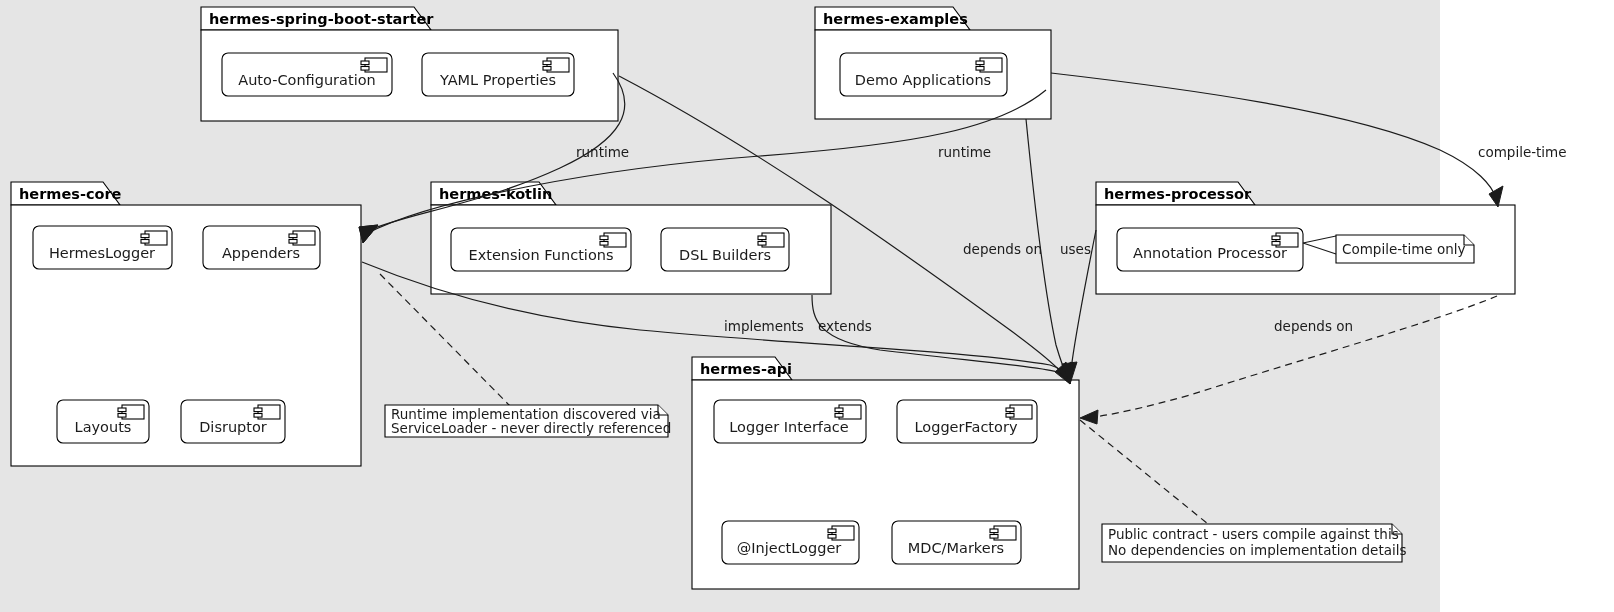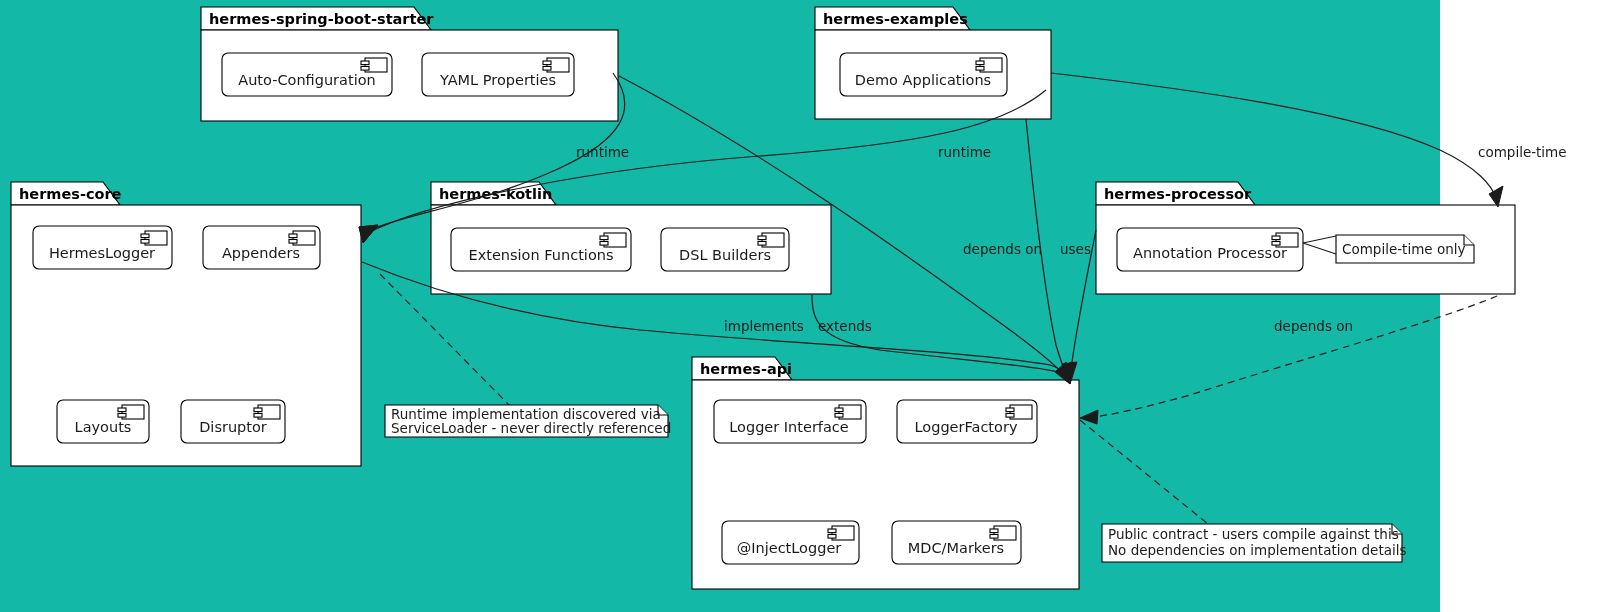--- a/index.html
+++ b/index.html
@@ -10,21 +10,21 @@
   body {
     width: 1614px;
     height: 612px;
     font-family: "DejaVu Sans", sans-serif;
     overflow: hidden;
   }
   #diagram-root {
     position: relative;
     width: 1440px;
     height: 612px;
-    background: #14b8a6;
+    background: #e5e5e5;
   }
   svg#uml {
     display: block;
     width: 1614px;
     height: 612px;
   }
   .pkg-border, .comp-border, .note-border {
     fill: #ffffff;
     stroke: #000000;
     stroke-width: 1.1;

